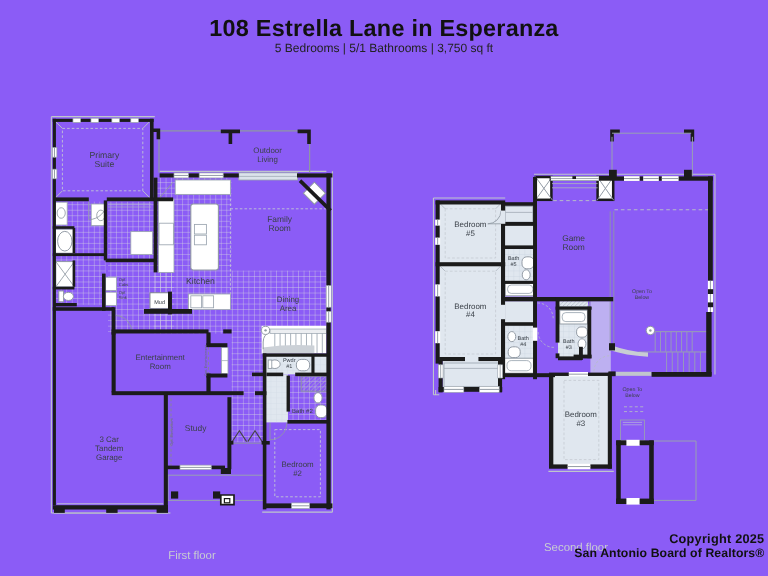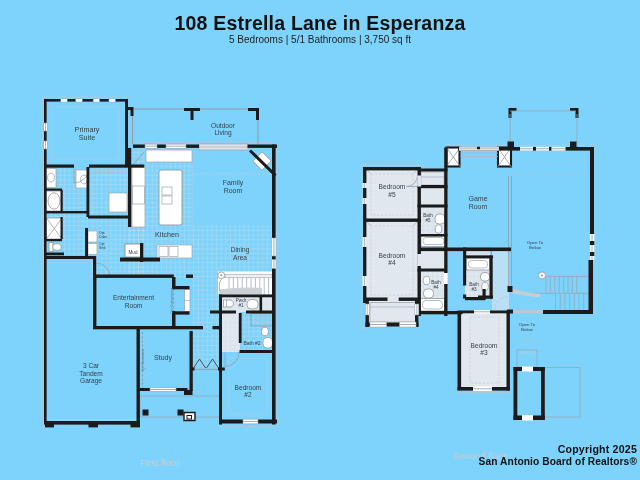--- a/index.html
+++ b/index.html
@@ -1,16 +1,16 @@
 <!DOCTYPE html>
 <html><head>
 <meta charset="utf-8">
 <style>
   html,body{margin:0;padding:0;background:#ffffff;}
-  .page{width:640px;height:480px;position:relative;overflow:hidden;background:#7dd3fc;
+  .page{width:640px;height:480px;position:relative;overflow:hidden;background:#8b5cf6;
         font-family:"Liberation Sans", sans-serif;}
   svg{position:absolute;left:0;top:0;}
   text{font-family:"Liberation Sans", sans-serif;}
 </style>
 </head>
 <body>
 <div class="page">
 <svg width="640" height="480" viewBox="0 0 640 480">
 <defs>
   <pattern id="tile" width="4.6" height="4.6" patternUnits="userSpaceOnUse">

